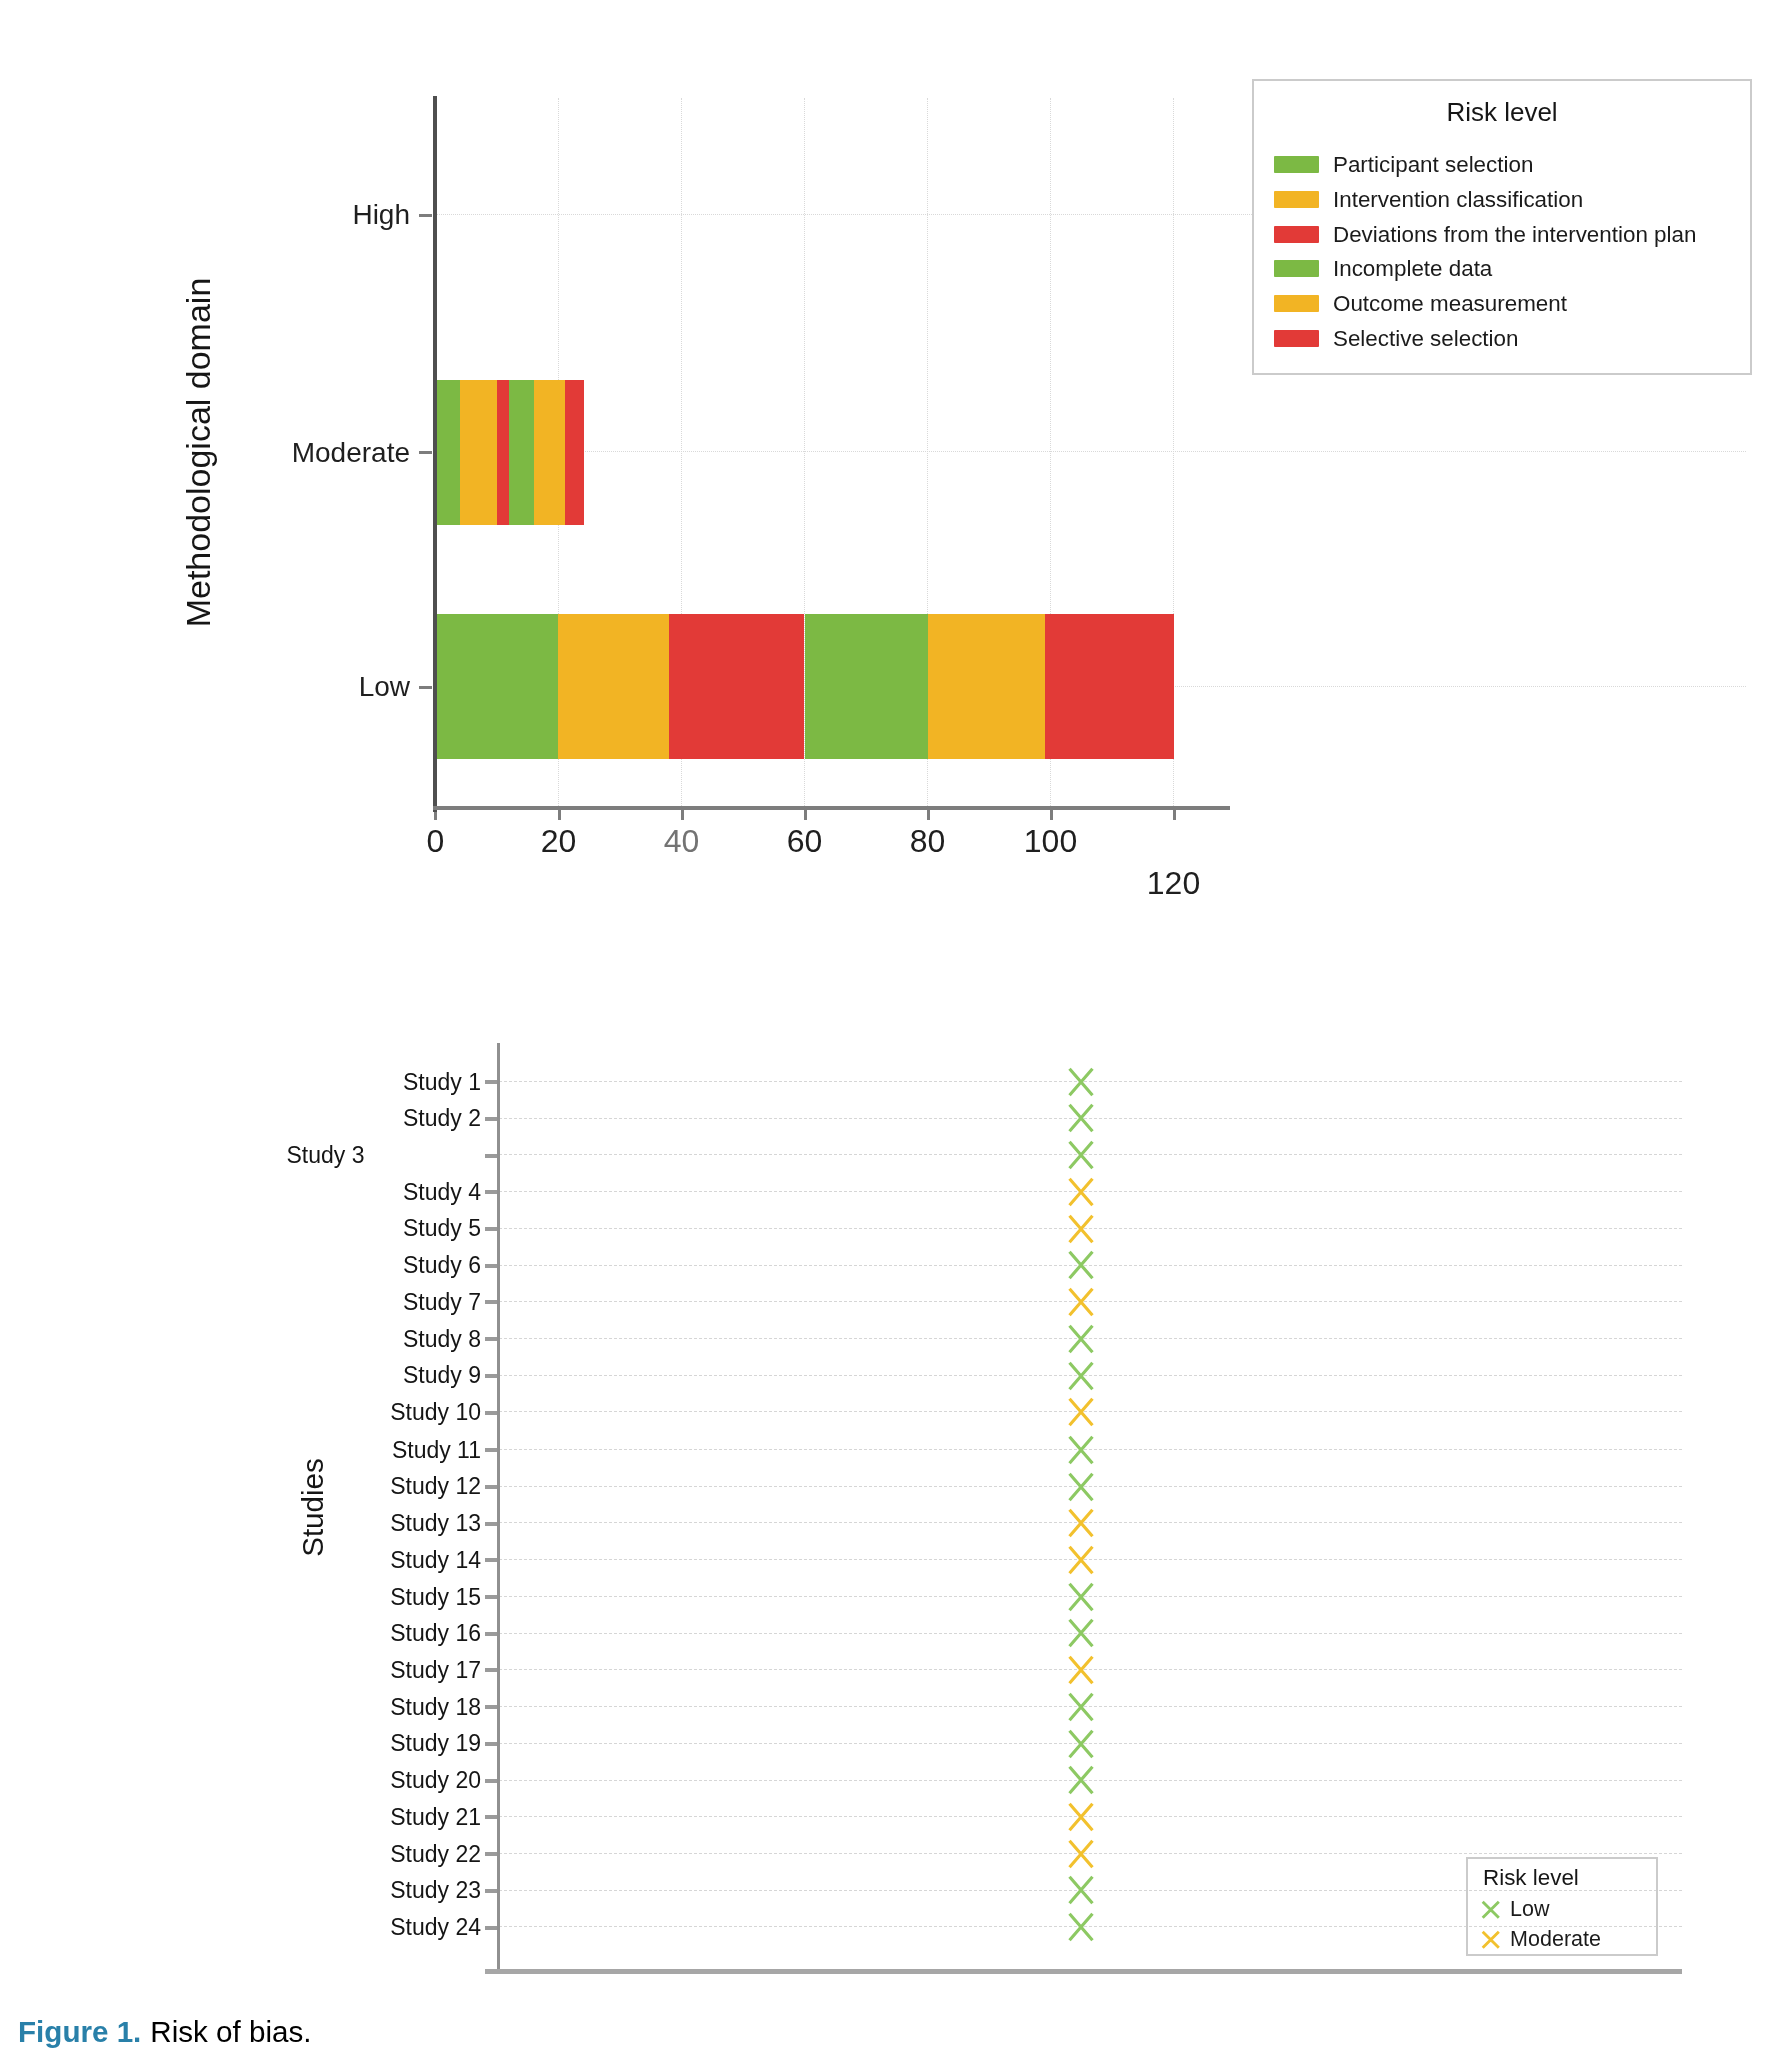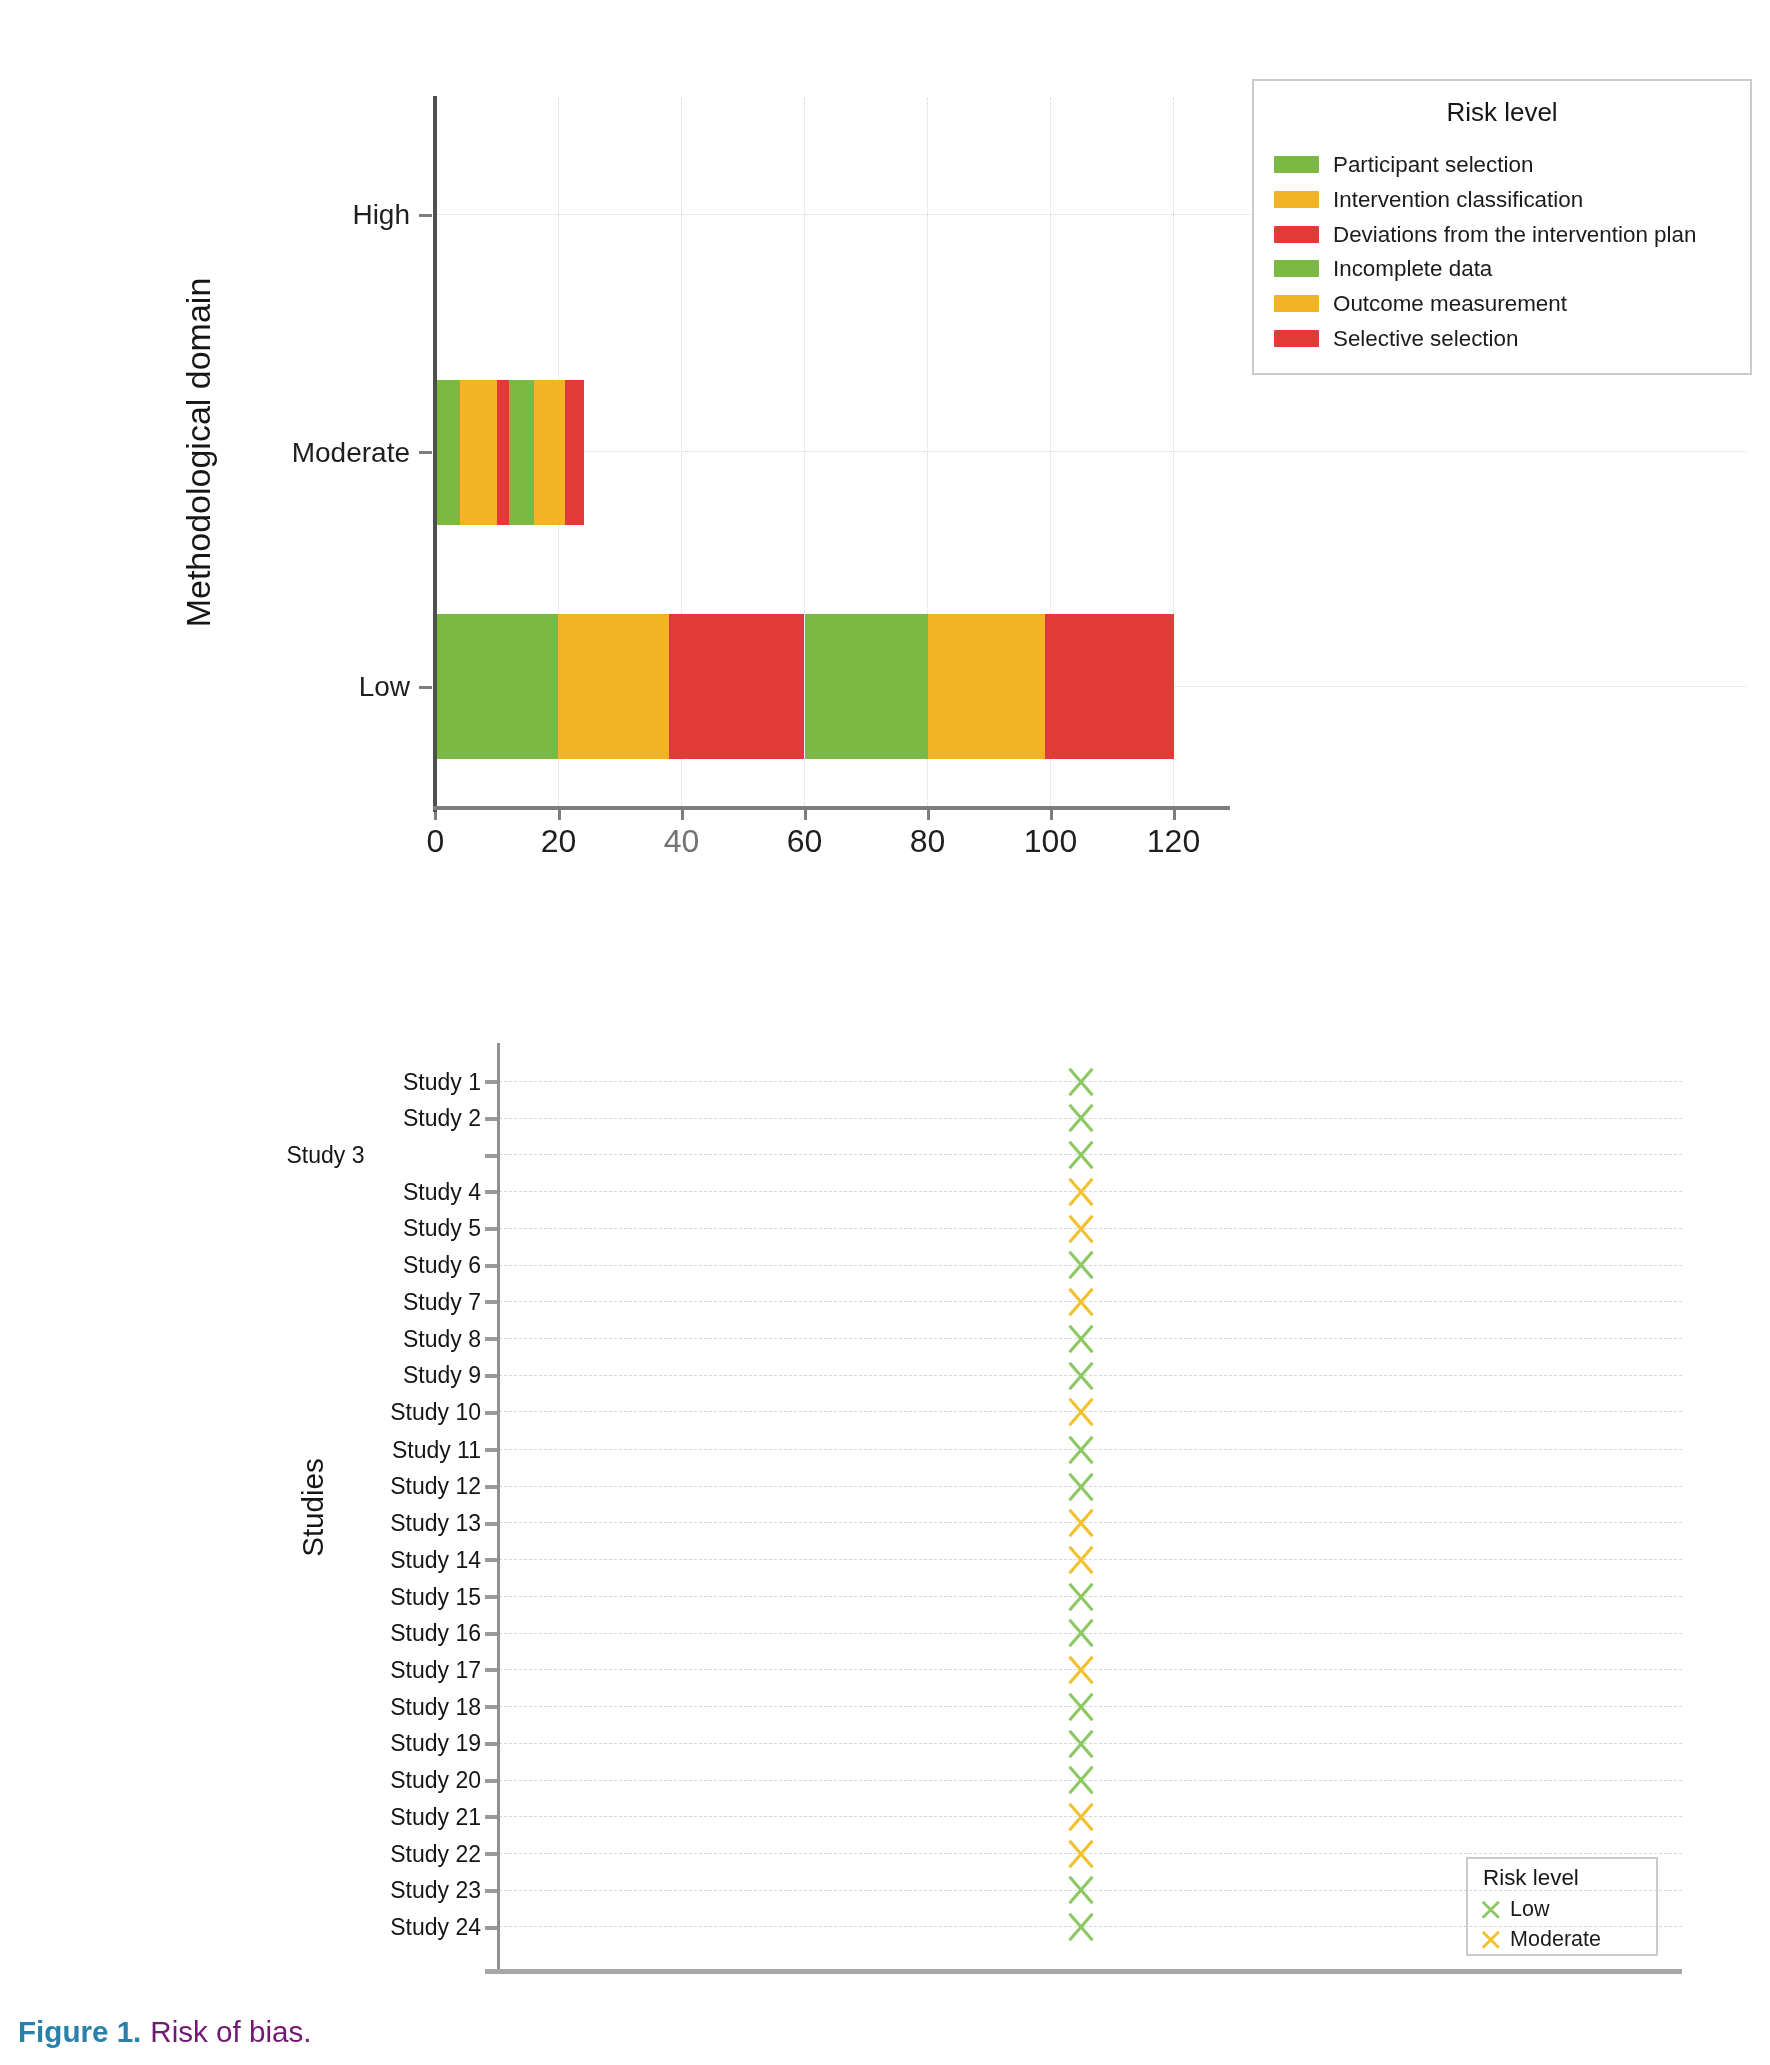--- a/index.html
+++ b/index.html
@@ -13,21 +13,21 @@
   #legend1-title { position:absolute; left:0; top:16px; width:100%; text-align:center; font-size:26px; color:#161616; }
   .legend1-row { position:absolute; left:19.7px; height:23px; display:flex; align-items:center; }
   .legend1-swatch { width:45px; height:17px; border-radius:0.9px; flex:0 0 auto; }
   .legend1-label { margin-left:14.3px; font-size:22.4px; white-space:nowrap; color:#1b1b1b; }
   #legend2 { left:1466px; top:1857px; width:192px; height:99px; background:transparent; }
   #legend2-title { position:absolute; left:15px; top:6.3px; font-size:22.4px; color:#161616; }
   .legend2-row { position:absolute; left:11.6px; display:flex; align-items:center; height:25px; }
   .legend2-label { margin-left:9px; font-size:21.5px; color:#1b1b1b; }
   #caption { position:absolute; left:18px; top:2015px; font-size:29.6px; }
   #caption .cap-label { font-weight:bold; }
-  #caption .cap-text { margin-left:9px; color:#701a75; }
+  #caption .cap-text { margin-left:9px; color:#000000; }
   .study-label { position:absolute; left:170px; width:311px; text-align:right; font-size:23px; height:29px; line-height:29px; color:#151515; }
   .marker-cell { position:absolute; width:30px; height:32px; }
 </style>
 </head>
 <body>
 
 <div id="canvas">
 
   <div id="chart1">
       <div style="position: absolute; left: 434px; top: 808px; width: 2.7px; height: 11.6px; background: rgb(125, 125, 125);"></div>
@@ -42,21 +42,21 @@
       <div style="position: absolute; left: 804px; top: 808px; width: 2.7px; height: 11.6px; background: rgb(125, 125, 125);"></div>
       <div style="position: absolute; left: 751px; top: 822px; width: 107px; height: 39px; line-height: 39px; font-size: 32px; text-align: center; color: rgb(31, 31, 31);">60</div>
       <div style="position: absolute; left: 927px; top: 98px; width: 0px; height: 708px; border-left: 1.8px dotted rgb(217, 217, 217);"></div>
       <div style="position: absolute; left: 927px; top: 808px; width: 2.7px; height: 11.6px; background: rgb(125, 125, 125);"></div>
       <div style="position: absolute; left: 874px; top: 822px; width: 107px; height: 39px; line-height: 39px; font-size: 32px; text-align: center; color: rgb(31, 31, 31);">80</div>
       <div style="position: absolute; left: 1050px; top: 98px; width: 0px; height: 708px; border-left: 1.8px dotted rgb(217, 217, 217);"></div>
       <div style="position: absolute; left: 1050px; top: 808px; width: 2.7px; height: 11.6px; background: rgb(125, 125, 125);"></div>
       <div style="position: absolute; left: 997px; top: 822px; width: 107px; height: 39px; line-height: 39px; font-size: 32px; text-align: center; color: rgb(31, 31, 31);">100</div>
       <div style="position: absolute; left: 1173px; top: 98px; width: 0px; height: 708px; border-left: 1.8px dotted rgb(217, 217, 217);"></div>
       <div style="position: absolute; left: 1173px; top: 808px; width: 2.7px; height: 11.6px; background: rgb(125, 125, 125);"></div>
-      <div style="position: absolute; left: 1120px; top: 822px; width: 107px; height: 39px; line-height: 39px; font-size: 32px; text-align: center; color: rgb(31, 31, 31);">120</div>
+      <div style="position: absolute; left: 1120px; top: 864px; width: 107px; height: 39px; line-height: 39px; font-size: 32px; text-align: center; color: rgb(31, 31, 31);">120</div>
       <div style="position: absolute; left: 435px; top: 214px; width: 1311px; height: 0px; border-top: 1.8px dotted rgb(217, 217, 217);"></div>
       <div style="position: absolute; left: 419px; top: 214px; width: 13.4px; height: 2.7px; background: rgb(125, 125, 125);"></div>
       <div style="position: absolute; left: 107px; top: 195px; width: 303px; height: 39px; line-height: 39px; font-size: 28px; text-align: right; color: rgb(31, 31, 31);">High</div>
       <div style="position: absolute; left: 435px; top: 451px; width: 1311px; height: 0px; border-top: 1.8px dotted rgb(217, 217, 217);"></div>
       <div style="position: absolute; left: 419px; top: 451px; width: 13.4px; height: 2.7px; background: rgb(125, 125, 125);"></div>
       <div style="position: absolute; left: 107px; top: 433px; width: 303px; height: 39px; line-height: 39px; font-size: 28px; text-align: right; color: rgb(31, 31, 31);">Moderate</div>
       <div style="position: absolute; left: 435px; top: 380px; width: 24.6px; height: 145px; background: rgb(124, 185, 68);"></div>
       <div style="position: absolute; left: 460px; top: 380px; width: 37px; height: 145px; background: rgb(242, 180, 36);"></div>
       <div style="position: absolute; left: 497px; top: 380px; width: 12.3px; height: 145px; background: rgb(226, 58, 55);"></div>
       <div style="position: absolute; left: 509px; top: 380px; width: 24.6px; height: 145px; background: rgb(124, 185, 68);"></div>

